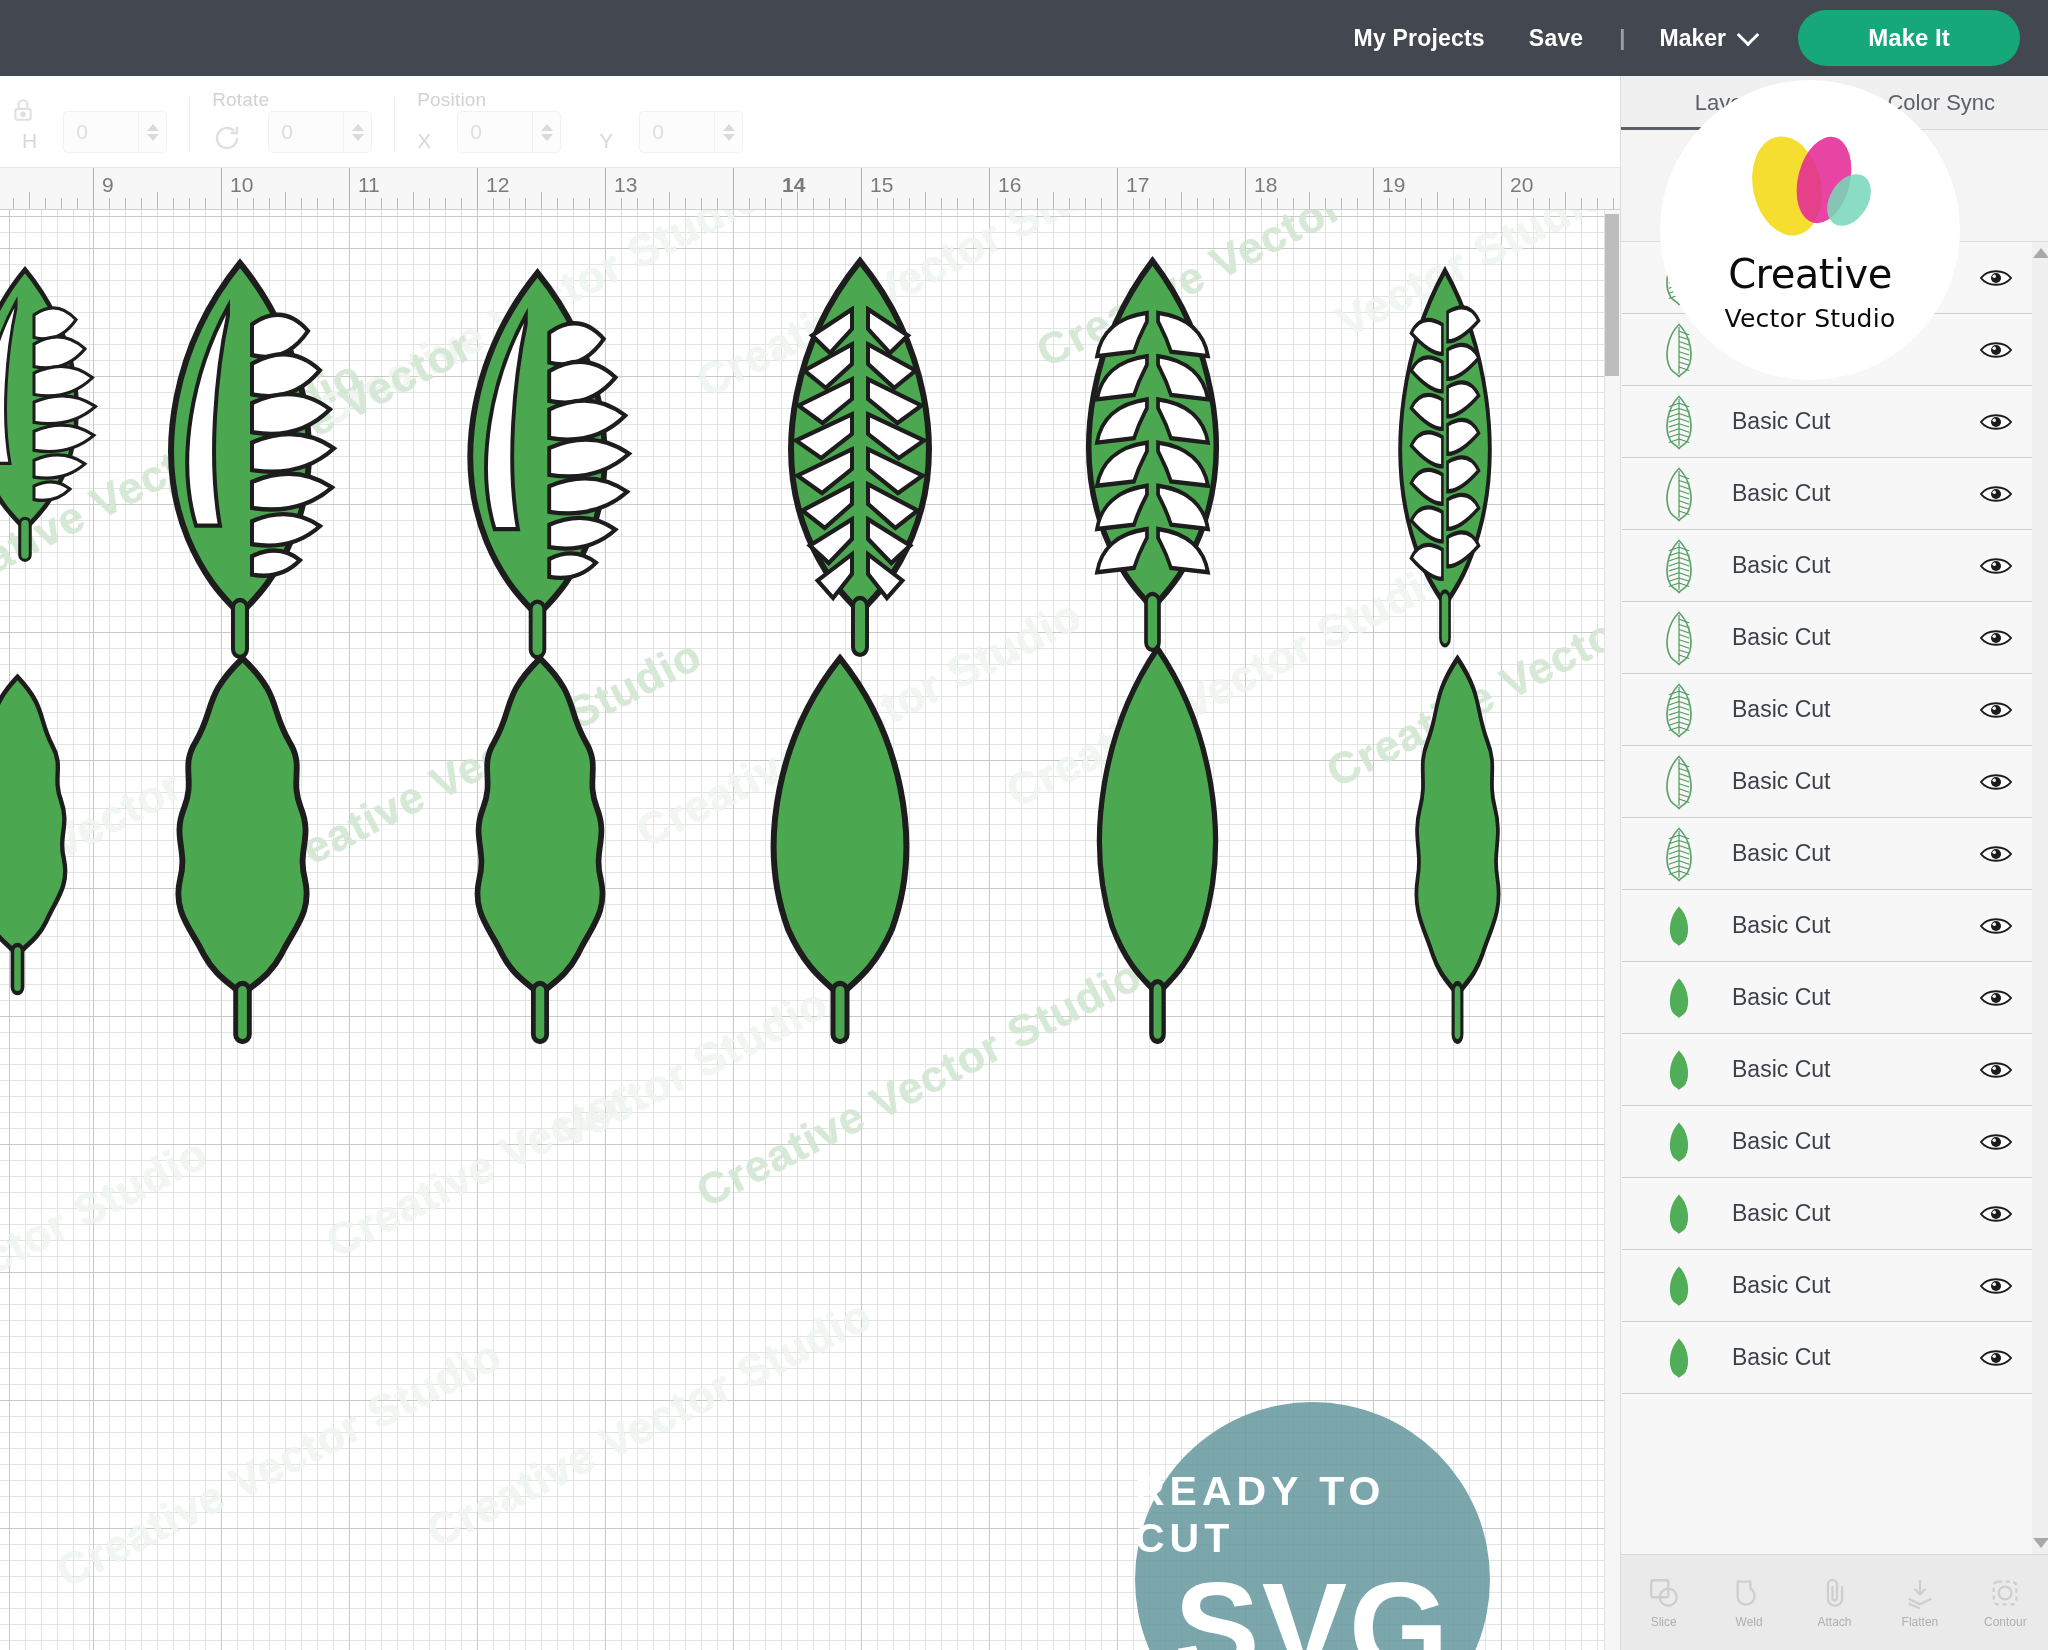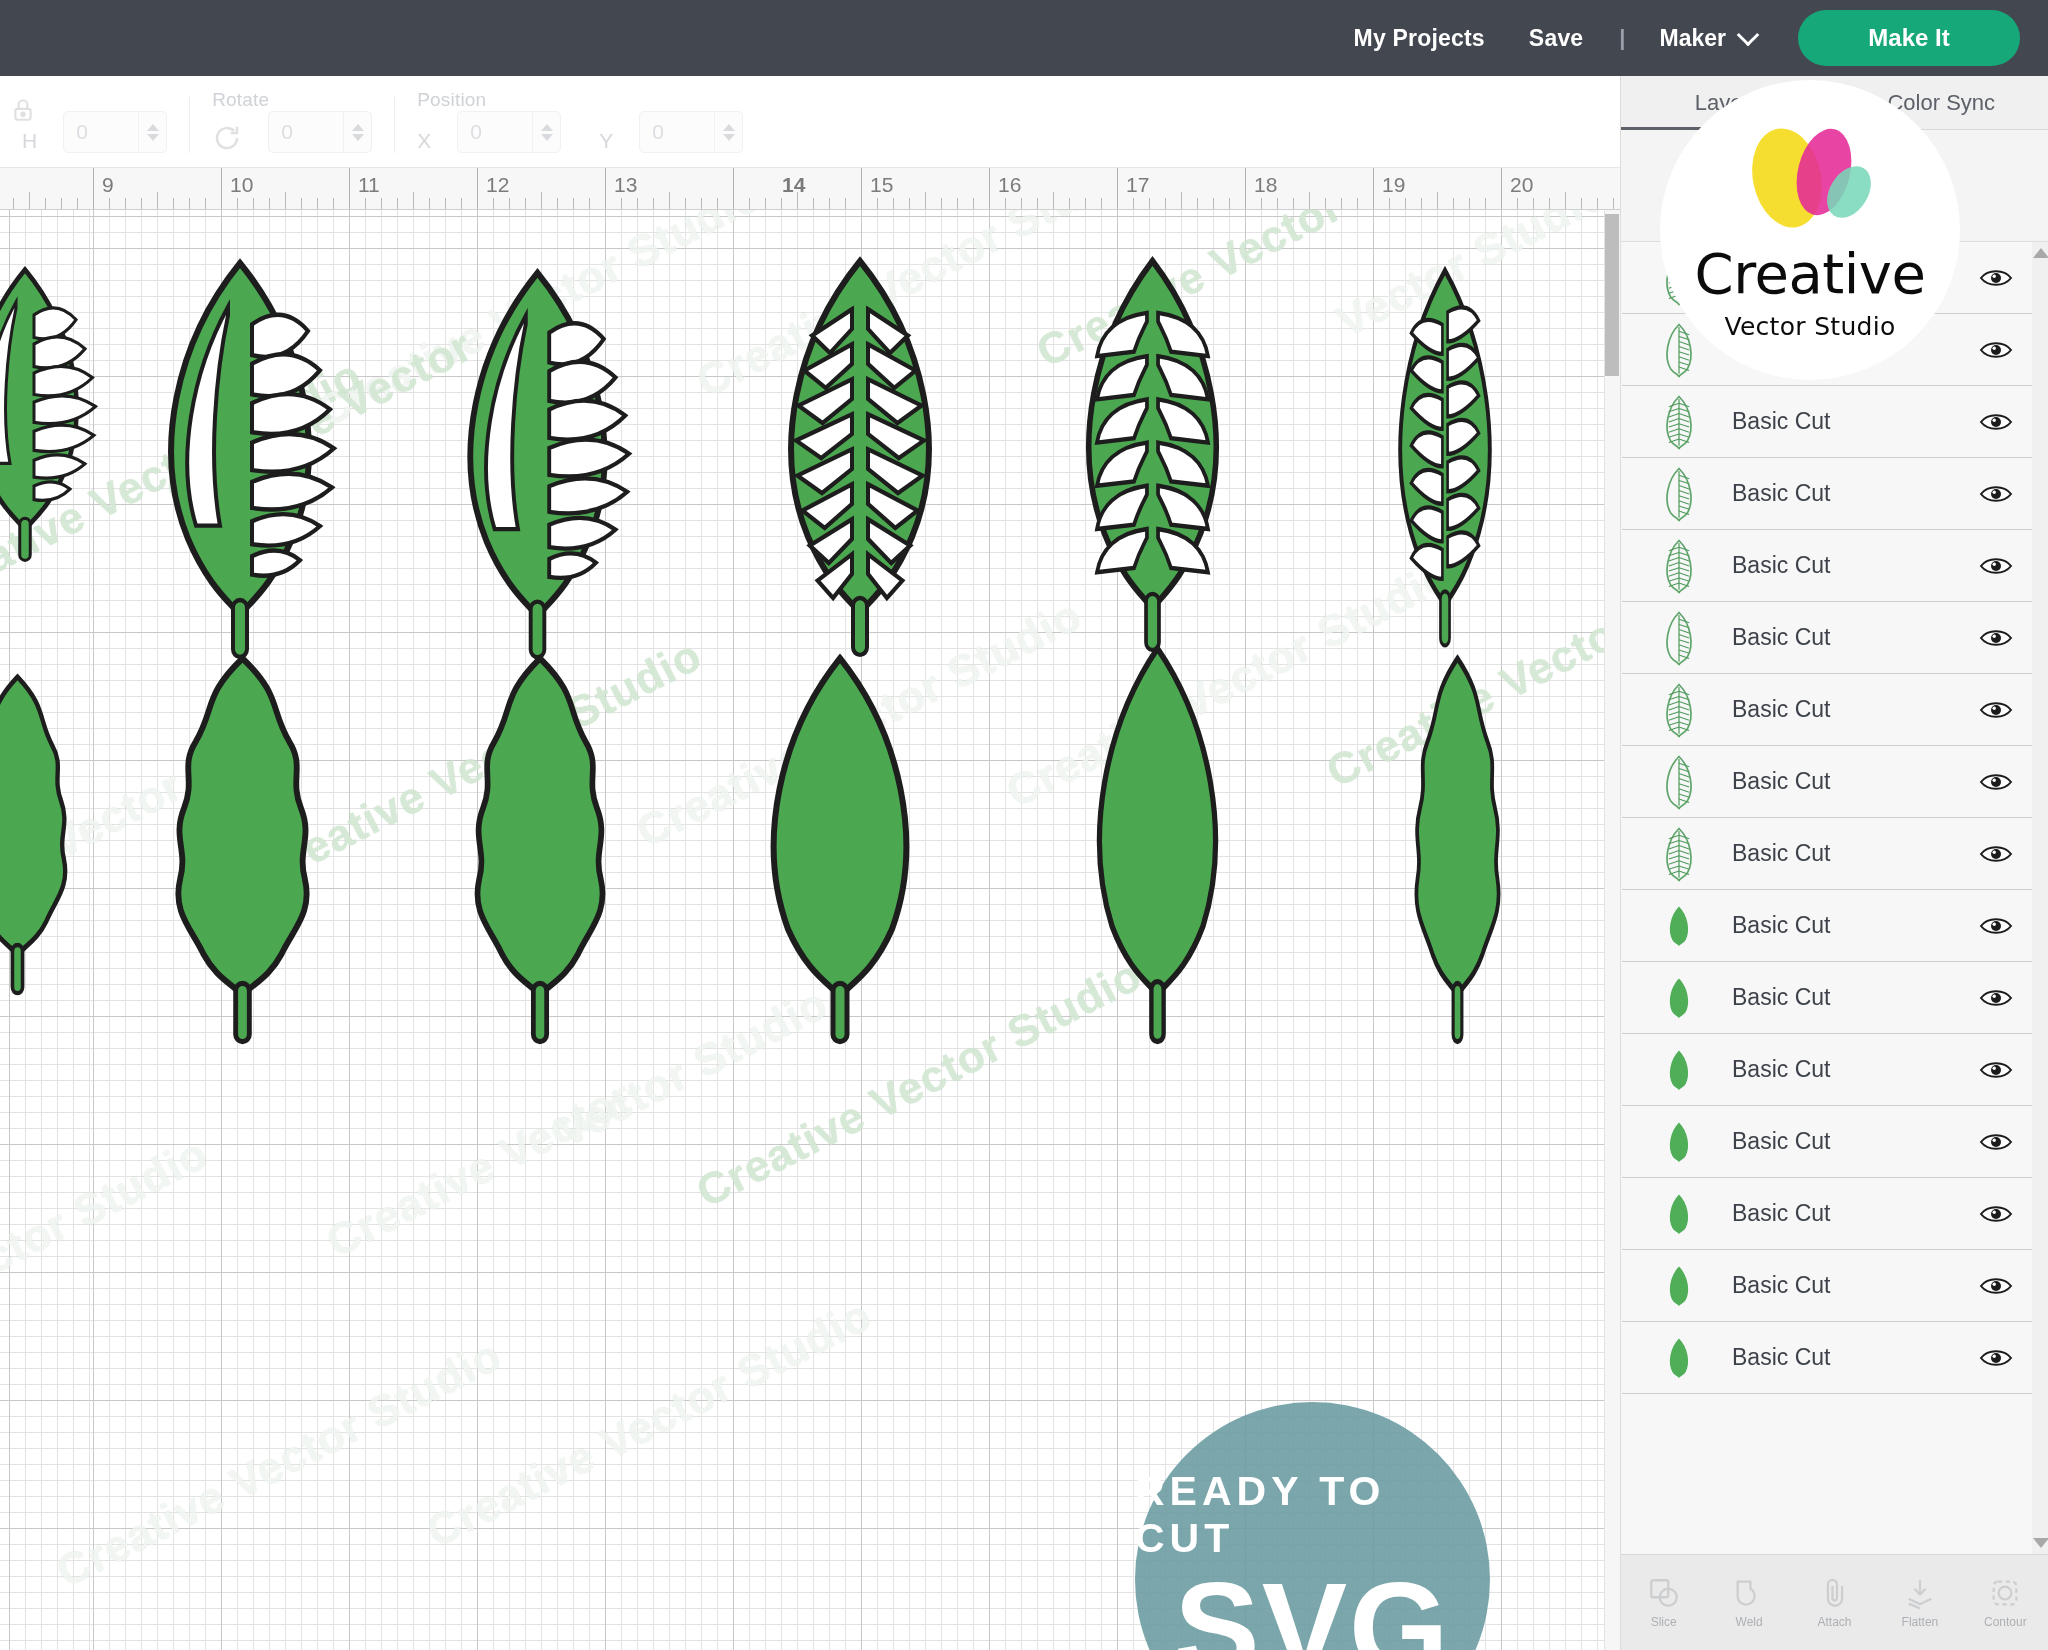--- a/index.html
+++ b/index.html
@@ -167,21 +167,21 @@
   .bbtn svg { opacity: .5; }
 
   
   .logo {
     position: absolute; left: 1660px; top: 80px; width: 300px; height: 300px;
     border-radius: 50%; background: #ffffff; z-index: 50;
     display: flex; flex-direction: column; align-items: center;
     justify-content: center; padding-top: 6px;
   }
   .logo-mark { width: 150px; height: 112px; position: relative; margin-bottom: 8px; }
-  .logo-name { font-size: 56px; color: #0b0b0b; letter-spacing: -.5px;
+  .logo-name { font-size: 40px; color: #0b0b0b; letter-spacing: -.5px;
                font-family: "DejaVu Sans", sans-serif; font-weight: 400;
                line-height: 1; margin-bottom: 10px; }
   .logo-sub { font-size: 25px; color: #0b0b0b; letter-spacing: .3px;
               font-family: "DejaVu Sans", sans-serif; }
 </style>
 </head>
 <body>
 
 <div id="app">
 

